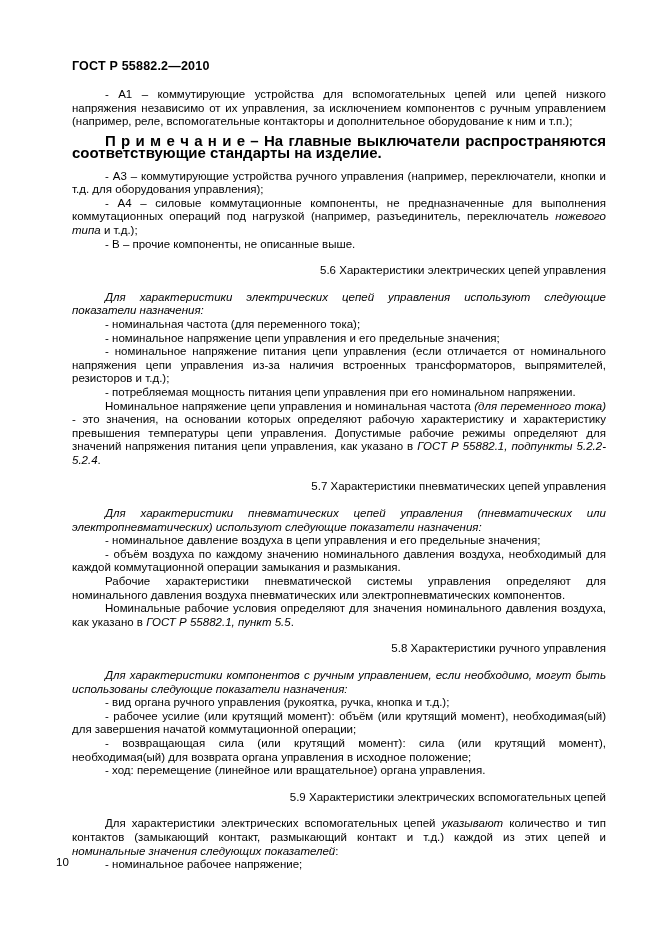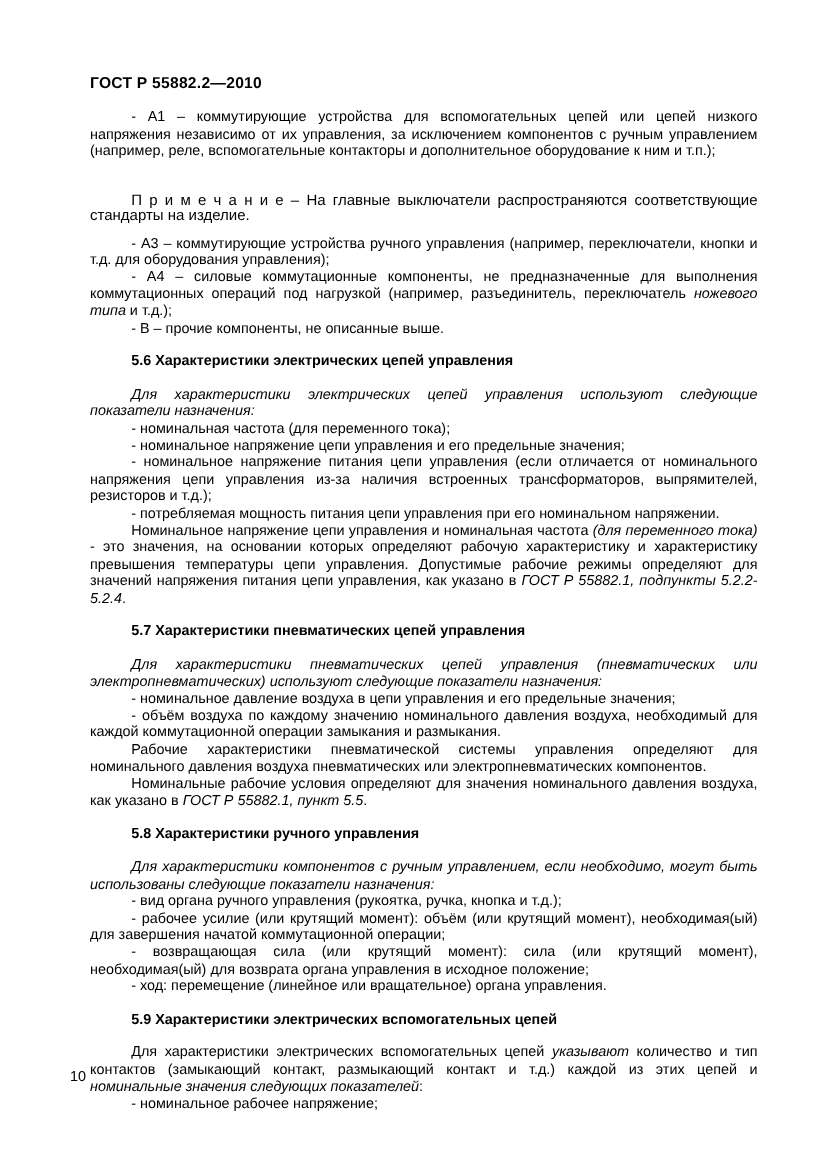--- a/index.html
+++ b/index.html
@@ -24,28 +24,29 @@
     position: absolute;
     left: 72px;
     top: 88px;
     width: 534px;
     font-size: 11.5px;
     line-height: 13.6px;
     text-align: justify;
   }
   .content p { margin: 0; text-indent: 33px; }
   .content p.heading {
-    font-weight: bold;
-    text-align: left;
+    font-weight: normal;
+    text-align: right;
     margin: 13px 0 13px 0;
   }
   .content p.note {
-    font-size: 12px;
+    font-size: 15px;
     line-height: 12.4px;
-    margin: 25px 0 10px 0;
+    margin: 6px 0 10px 0;
+    font-weight: bold;
   }
   .it { font-style: italic; }
   .page-number {
     position: absolute;
     left: 56px;
     top: 856px;
     font-size: 11.5px;
   }
 </style>
 </head>

